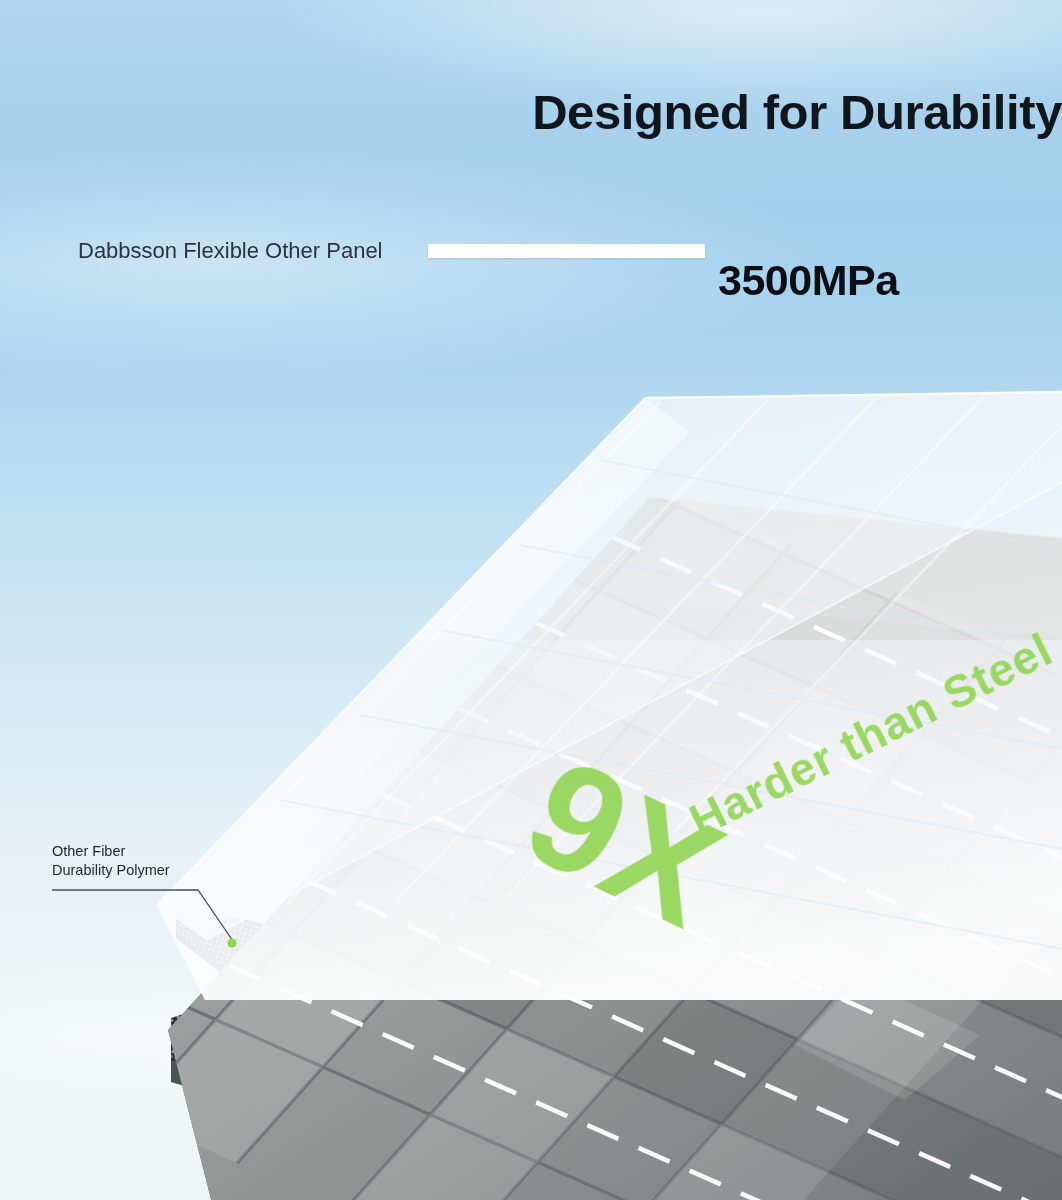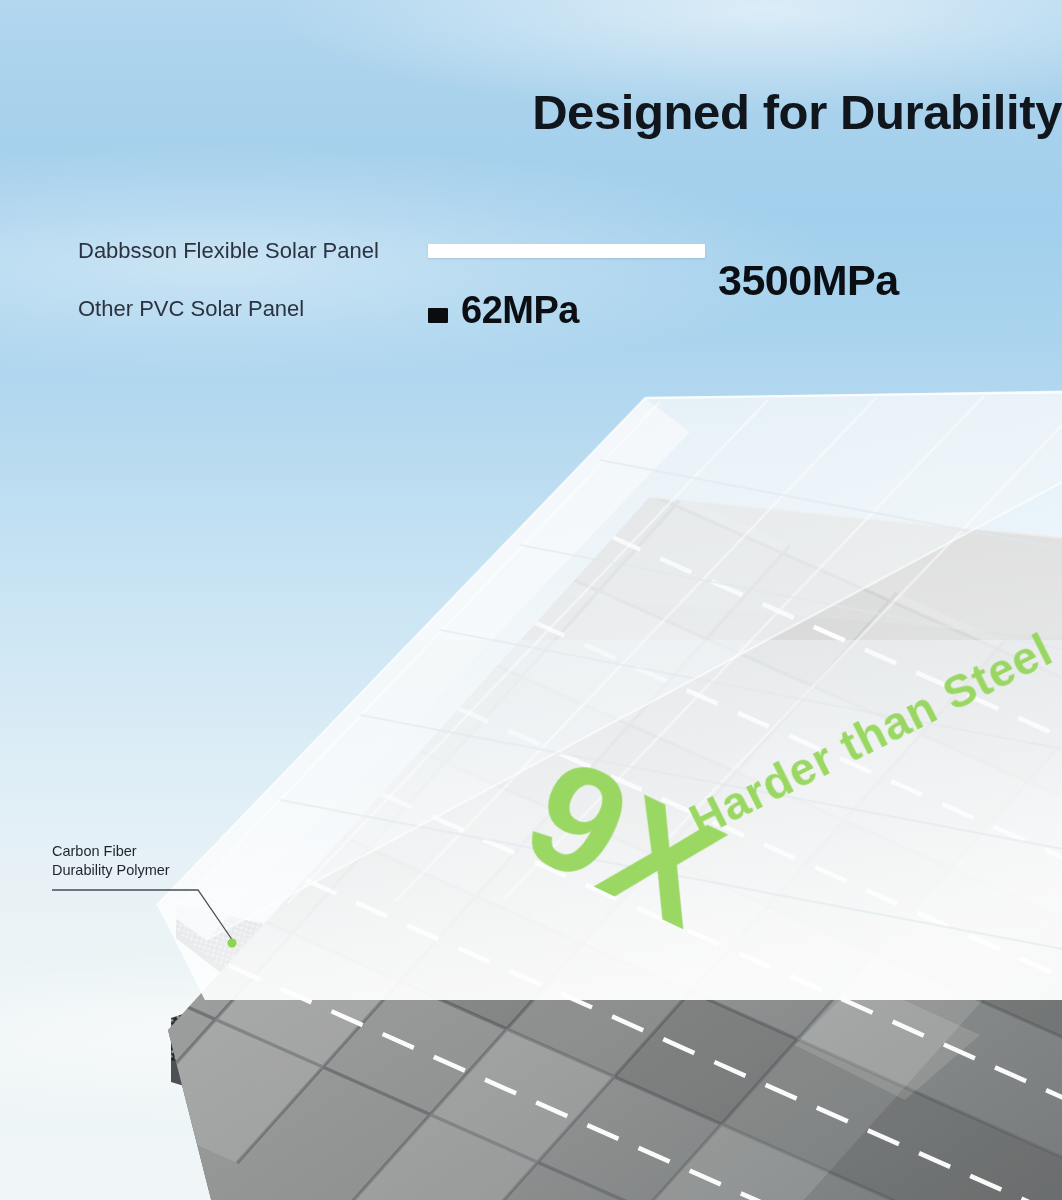--- a/index.html
+++ b/index.html
@@ -270,34 +270,29 @@
   </div>
 
   <div class="haze haze-c"></div>
   <div class="haze haze-d"></div>
 
   <h1 class="headline">Designed for Durability</h1>
 
   <div class="compare">
 
     <div class="row">
-      <span class="row-label">Dabbsson Flexible Solar Panel</span>
+      <span class="row-label">Dabbsson Flexible Other Panel</span>
       <span class="bar bar-a"></span>
       <span class="value value-a">3500MPa</span>
     </div>
 
-    <div class="row">
-      <span class="row-label">Other PVC Solar Panel</span>
-      <span class="bar bar-b"></span>
-      <span class="value value-b">62MPa</span>
-    </div>
   </div>
 
   <div class="callout">
-    <span class="callout-line">Carbon Fiber</span>
+    <span class="callout-line">Other Fiber</span>
     <span class="callout-line">Durability Polymer</span>
   </div>
 
   <svg class="leader" width="1062" height="1200">
     <polyline points="52,890 198,890 233,941" fill="none" stroke="#3c444c" stroke-width="1.3" opacity="0.95"></polyline>
     <circle cx="232" cy="943" r="4.6" fill="#8ed44f"></circle>
   </svg>
 
 </div>
 

